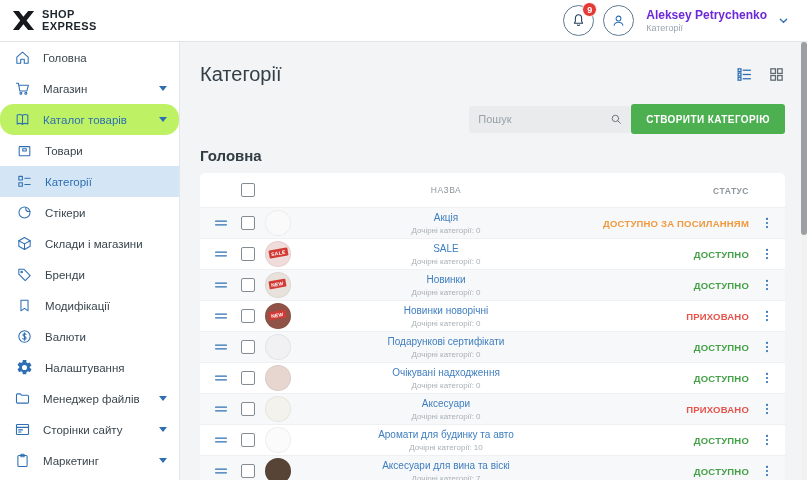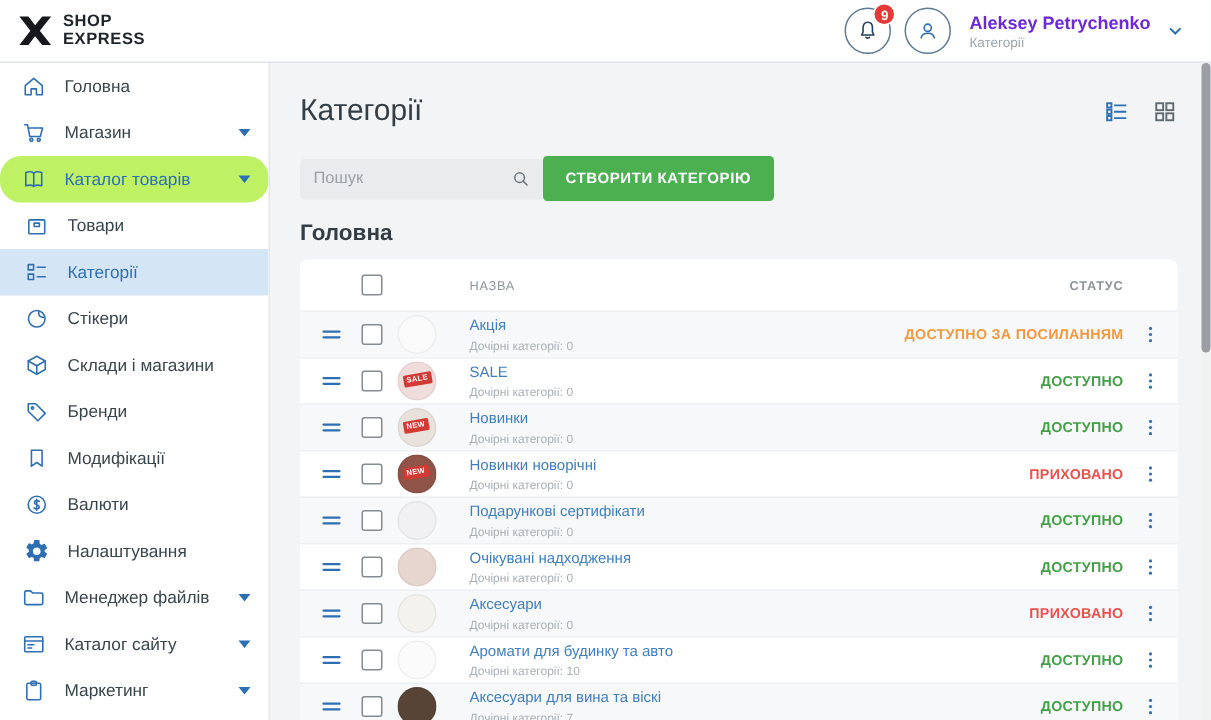--- a/index.html
+++ b/index.html
@@ -47,21 +47,21 @@
   .content { position: fixed; top: 42px; left: 180px; right: 0; bottom: 0;
     padding: 18px 22px 0 20px; overflow: hidden; }
   .title-row { display: flex; align-items: center; justify-content: space-between; height: 28px; }
   .page-title { font-size: 20px; font-weight: 500; color: #333e47; }
   .view-toggles { display: flex; gap: 15px; align-items: center; }
   .view-btn { background: none; border: none; cursor: pointer; padding: 0; line-height: 0; }
   .view-btn svg { width: 17px; height: 17px; }
   .view-list { color: #2e6fb4; }
   .view-grid { color: #5f6a70; }
 
-  .controls-row { margin-top: 16px; display: flex; align-items: center; justify-content: flex-start; }
+  .controls-row { margin-top: 16px; display: flex; align-items: center; justify-content: flex-end; }
   .search-box { width: 162px; height: 27px; background: #e9ebec; border-radius: 3px;
     display: flex; align-items: center; padding: 0 8px 0 9px; }
   .search-box input { flex: 1; border: none; background: transparent; outline: none;
     font-size: 11px; color: #4a545b; font-family: "Liberation Sans", sans-serif; min-width: 0; }
   .search-box input::placeholder { color: #9aa1a7; }
   .search-box svg { width: 14px; height: 14px; color: #6c757c; flex: none; cursor: pointer; }
   .create-btn { height: 30px; padding: 0 15px; background: #4caf50; color: #ffffff;
     border: none; border-radius: 3px; font-size: 10px; font-weight: 700;
     letter-spacing: .4px; cursor: pointer; font-family: "Liberation Sans", sans-serif; }
 
@@ -75,21 +75,21 @@
 
   .cell-drag { width: 18px; margin-left: 13px; color: #2e6fb4; line-height: 0; cursor: grab; flex: none; }
   .cell-drag svg { width: 16px; height: 16px; }
   .cell-check { width: 14px; height: 14px; margin-left: 10px; border: 1.5px solid #858c91;
     border-radius: 2px; background: #fff; cursor: pointer; flex: none; }
   .cell-avatar { width: 26px; height: 26px; margin-left: 10px; border-radius: 50%;
     border: 1px solid rgba(0,0,0,.05); flex: none; position: relative; }
   .avatar-tag { position: absolute; top: 7px; left: 3px; background: #d23b35; color: #fff;
     font-size: 5px; font-weight: 700; padding: 1px 2px; border-radius: 1px;
     transform: rotate(-10deg); letter-spacing: .3px; }
-  .cell-name { margin-left: 22px; flex: 1; min-width: 0; display: flex; flex-direction: column; }
+  .cell-name { margin-left: 22px; flex: 1; min-width: 0; display: flex; flex-direction: column; align-items: center; }
   .cat-link { font-size: 10px; color: #3f7ec0; text-decoration: none; line-height: 12px; }
   .cat-sub { font-size: 8px; color: #a8b0b5; margin-top: 2px; }
   .cell-status { width: 170px; text-align: right; font-size: 9.5px; font-weight: 700;
     letter-spacing: .2px; flex: none; }
   .cell-kebab { width: 36px; display: flex; justify-content: center; flex: none; }
   .kebab-btn { background: none; border: none; cursor: pointer; color: #2e6fb4; line-height: 0; padding: 2px; }
   .kebab-btn svg { width: 14px; height: 14px; }
   .ph { visibility: hidden; }
 
   
@@ -223,21 +223,21 @@
       <span class="side-label">Менеджер файлів</span>
       <span class="side-arrow"></span>
     </div>
     <div class="side-item">
       <span style="line-height: 0;"><svg viewBox="0 0 24 24" fill="none" stroke="currentColor" stroke-width="1.5" stroke-linecap="round" stroke-linejoin="round">
           <rect x="3.5" y="5" width="17" height="14" rx="1"></rect>
           <path d="M3.5 9 H20.5"></path>
           <path d="M6.5 12.5 H12"></path>
           <path d="M6.5 15.5 H10"></path>
         </svg></span>
-      <span class="side-label">Каталог сайту</span>
+      <span class="side-label">Сторінки сайту</span>
       <span class="side-arrow"></span>
     </div>
     <div class="side-item">
       <span style="line-height: 0;"><svg viewBox="0 0 24 24" fill="none" stroke="currentColor" stroke-width="1.5" stroke-linecap="round" stroke-linejoin="round">
           <rect x="5.5" y="5" width="13" height="15.5" rx="1.5"></rect>
           <rect x="9.5" y="3.2" width="5" height="3.6" rx="1"></rect>
         </svg></span>
       <span class="side-label">Маркетинг</span>
       <span class="side-arrow"></span>
     </div>

